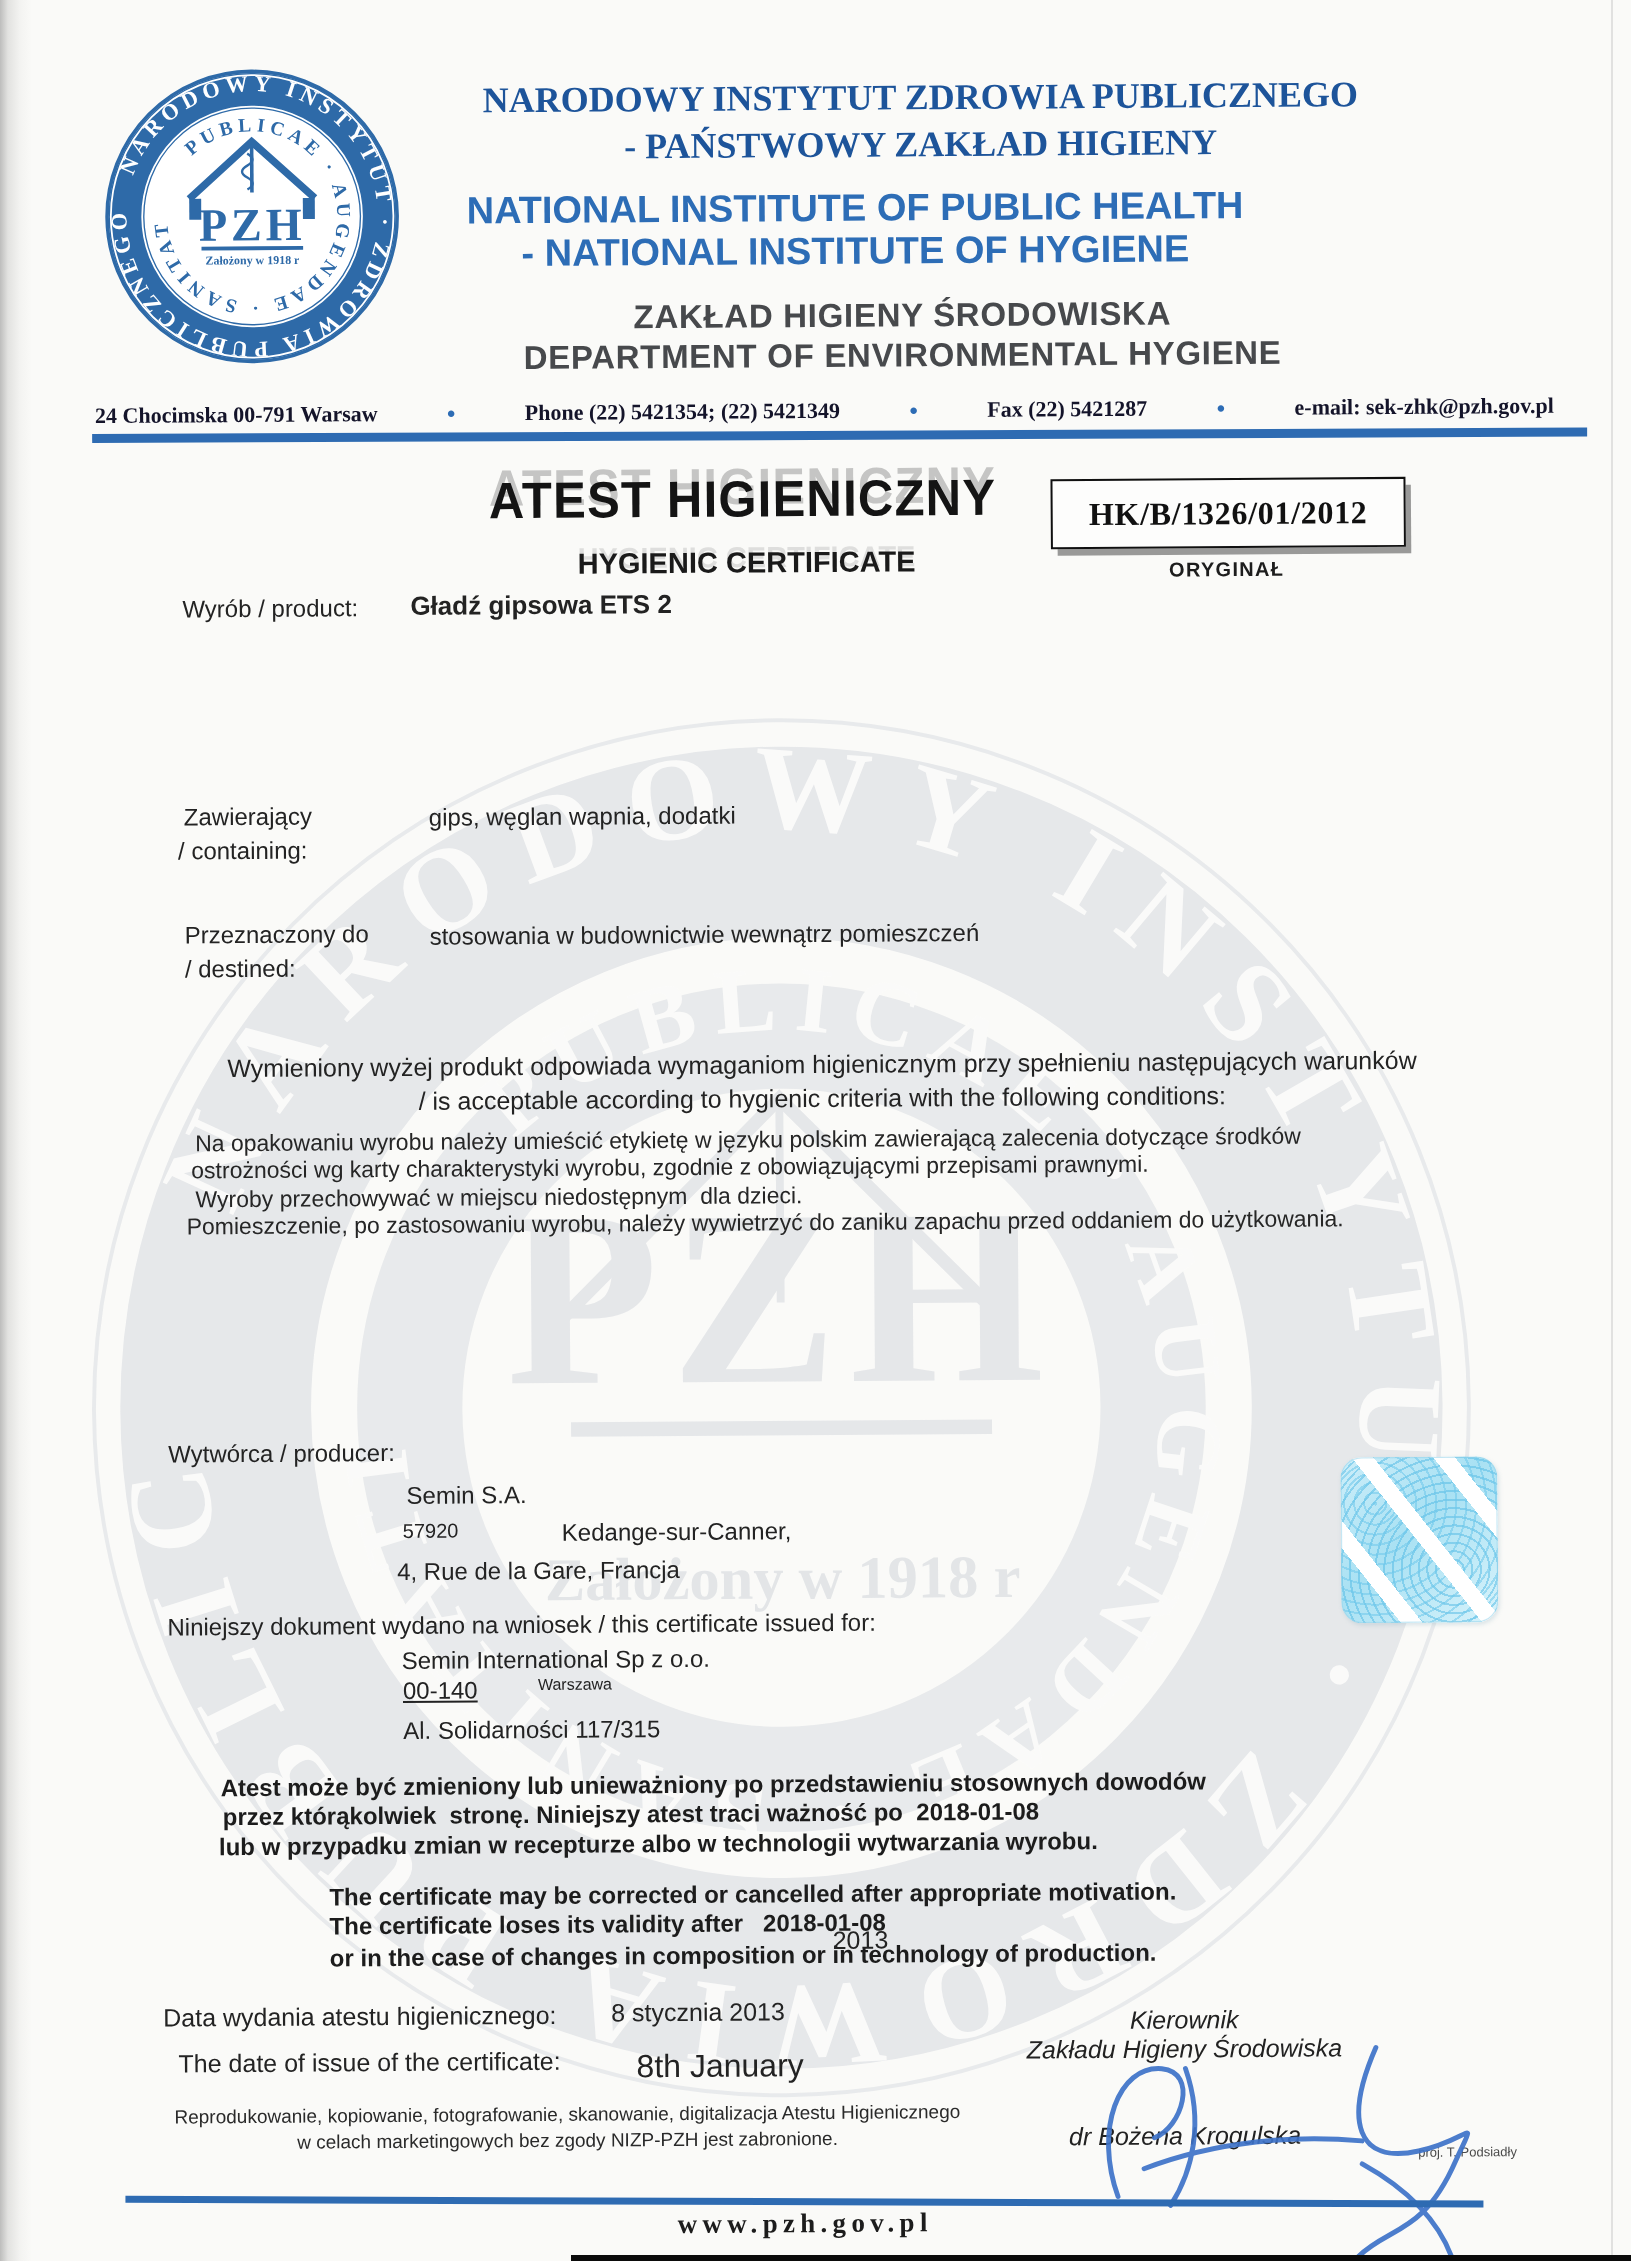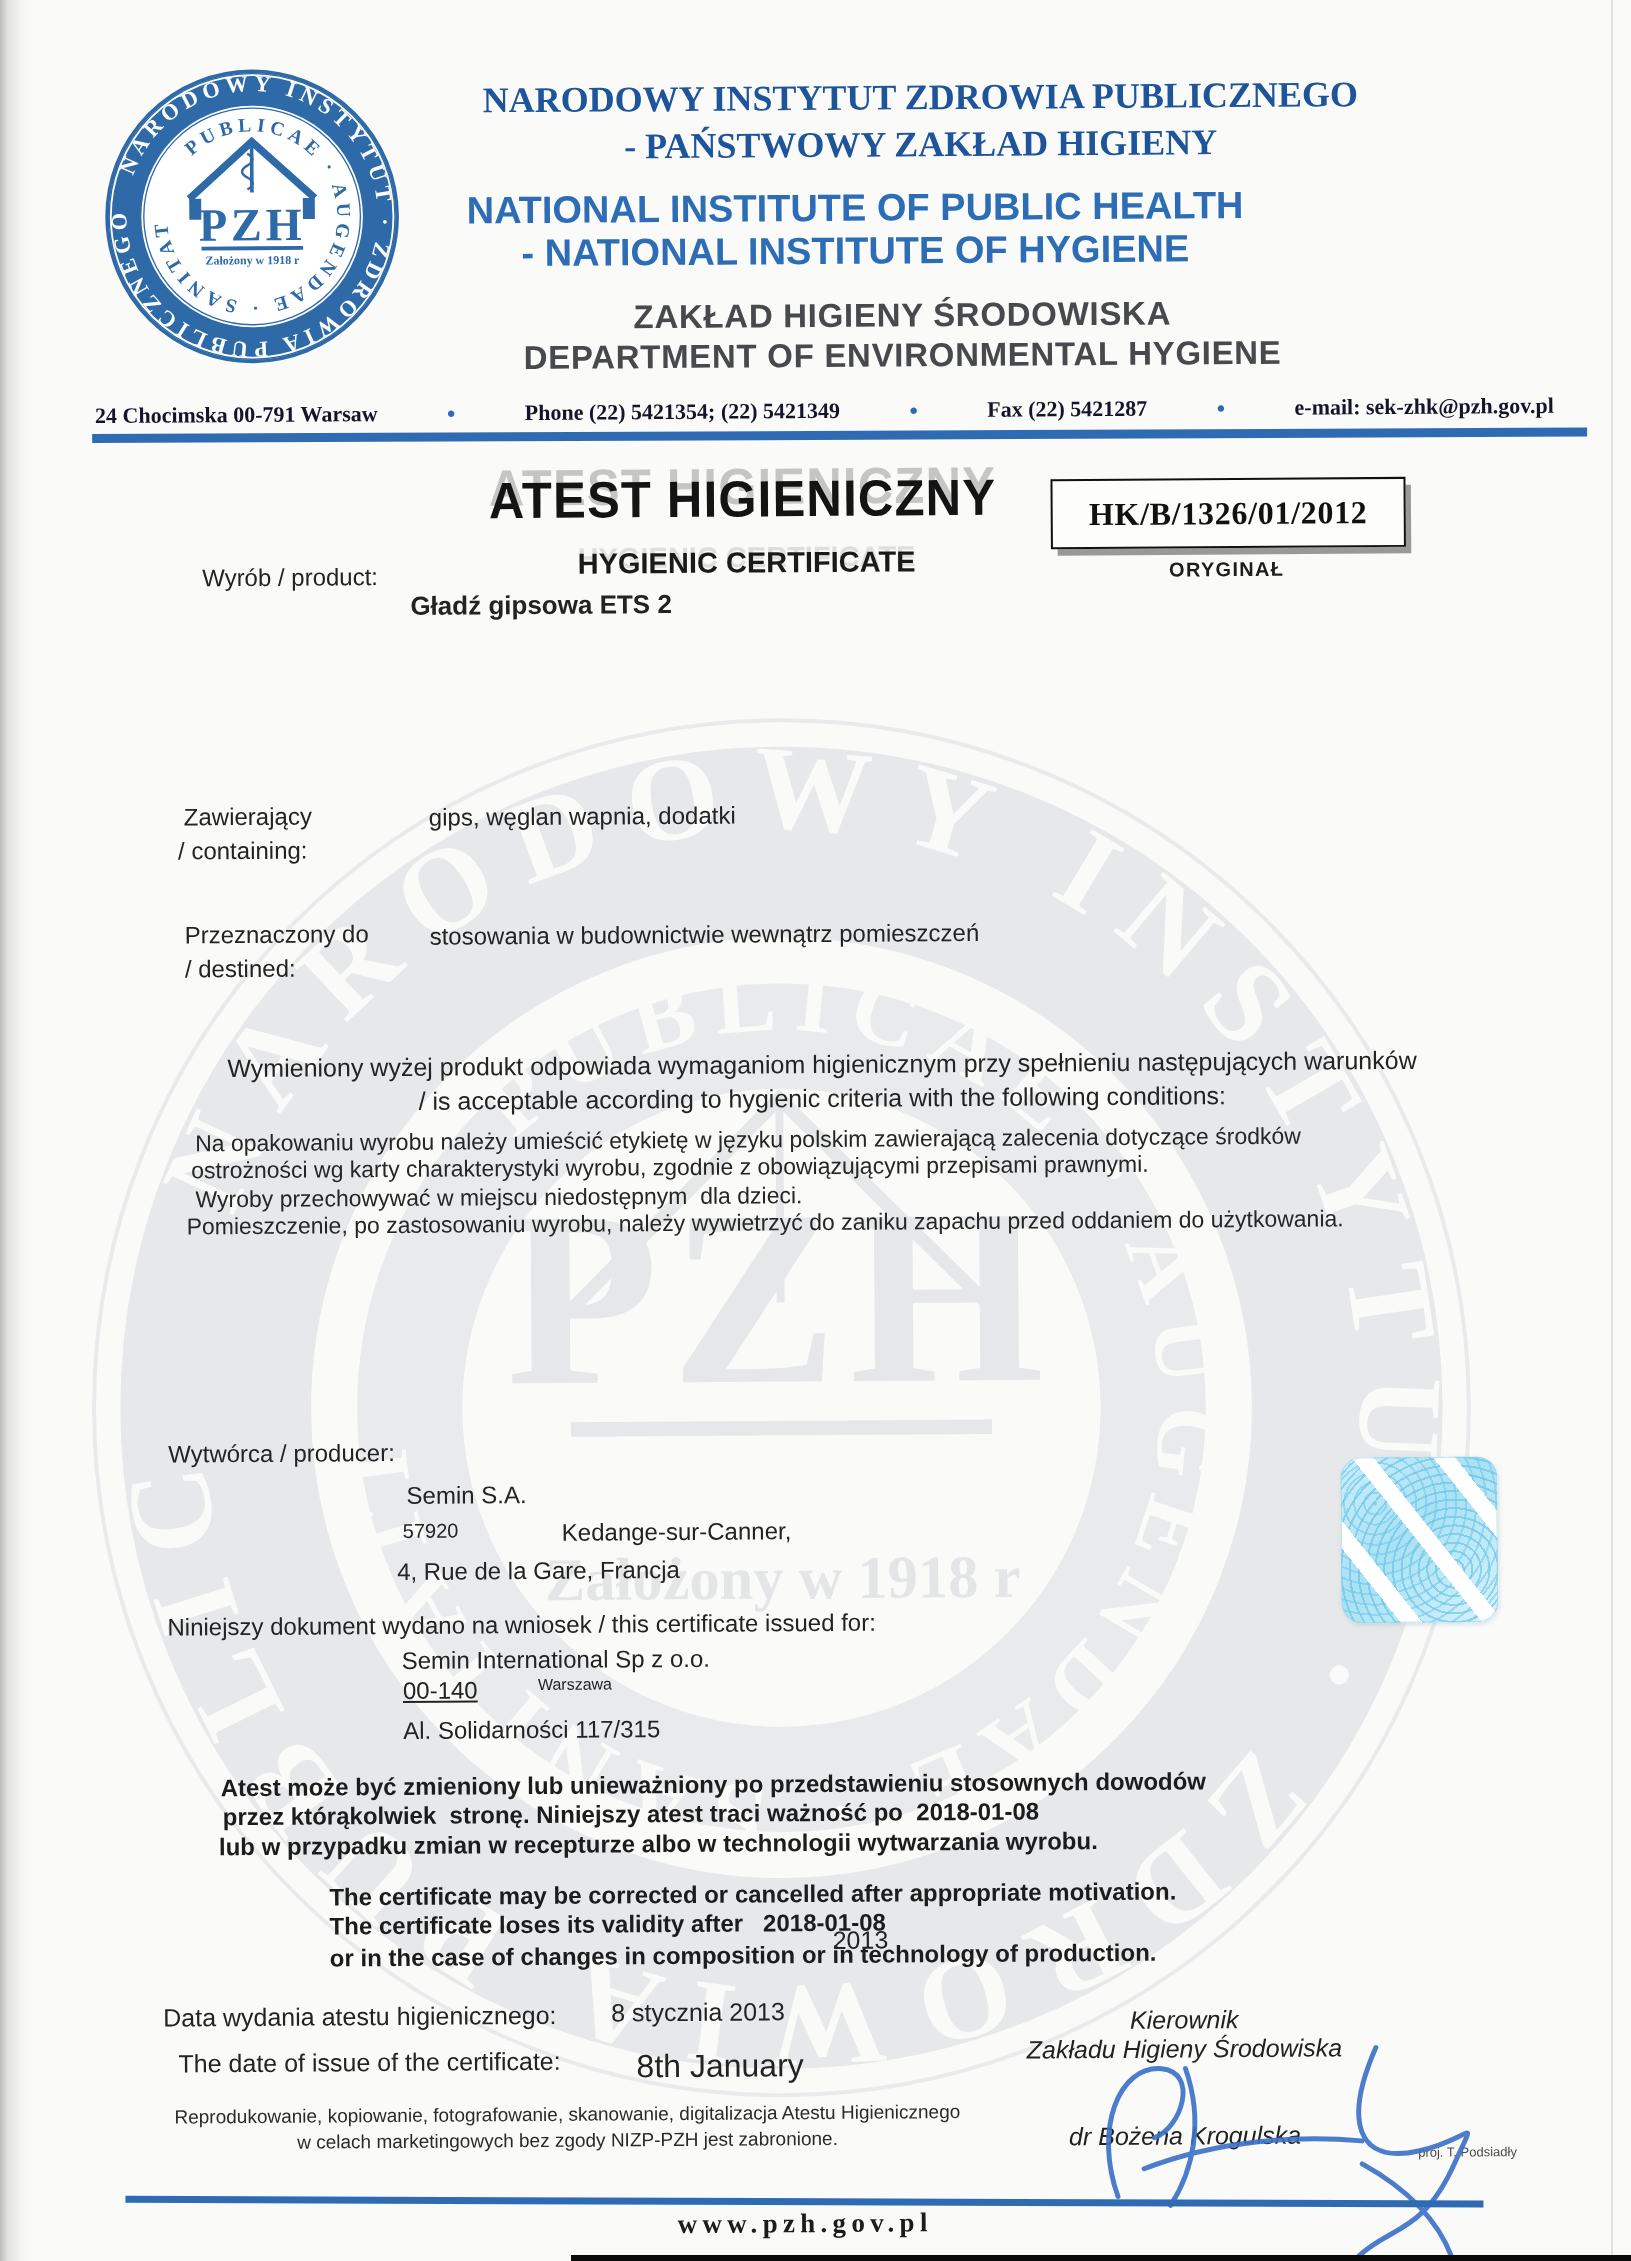--- a/index.html
+++ b/index.html
@@ -118,21 +118,21 @@
     </div>
     <div class="rule" style="left:97px;top:431px;width:1495px;height:8.6px;transform:rotate(0.15deg);"></div>
 
     <div class="t title-pl ctr" style="left:395px;top:470px;width:704px;">ATEST HIGIENICZNY</div>
     <div class="cert-box">
       <span class="cert-no">HK/B/1326/01/2012</span>
     </div>
     <div class="t title-en ctr" style="left:461px;top:546px;width:579px;">HYGIENIC CERTIFICATE</div>
     <div class="t orig ctr" style="left:1145px;top:561px;width:171px;">ORYGINAŁ</div>
 
-    <div class="t" style="left:186px;top:560px;margin-left:20px;">Wyrób / product:</div>
+    <div class="t" style="left:186px;top:591px;">Wyrób / product:</div>
     <div class="t b" style="left:414px;top:589px;font-size:26px;">Gładź gipsowa ETS 2</div>
 
     <div class="t" style="left:186px;top:799px;">Zawierający</div>
     <div class="t" style="left:180px;top:833px;">/ containing:</div>
     <div class="t" style="left:431px;top:801px;">gips, węglan wapnia, dodatki</div>
 
     <div class="t" style="left:186px;top:917px;">Przeznaczony do</div>
     <div class="t" style="left:186px;top:951px;">/ destined:</div>
     <div class="t" style="left:431px;top:920px;">stosowania w budownictwie wewnątrz pomieszczeń</div>
 

